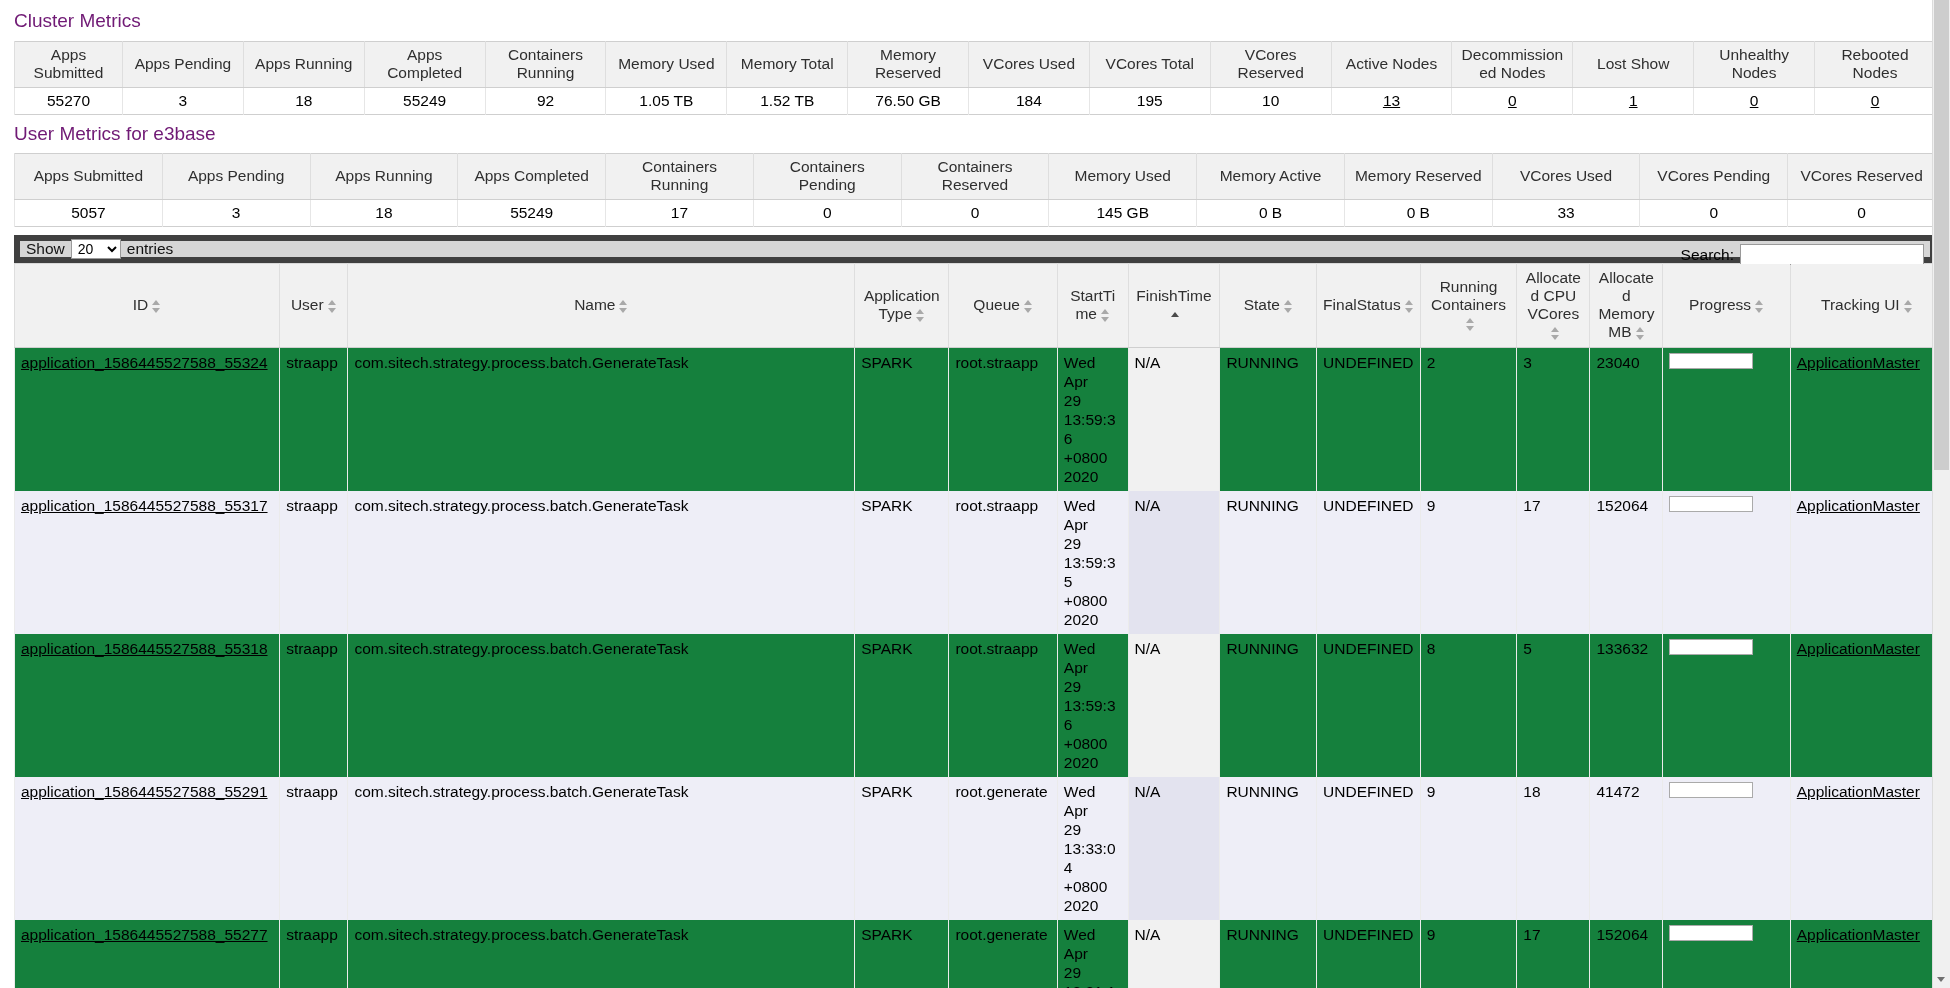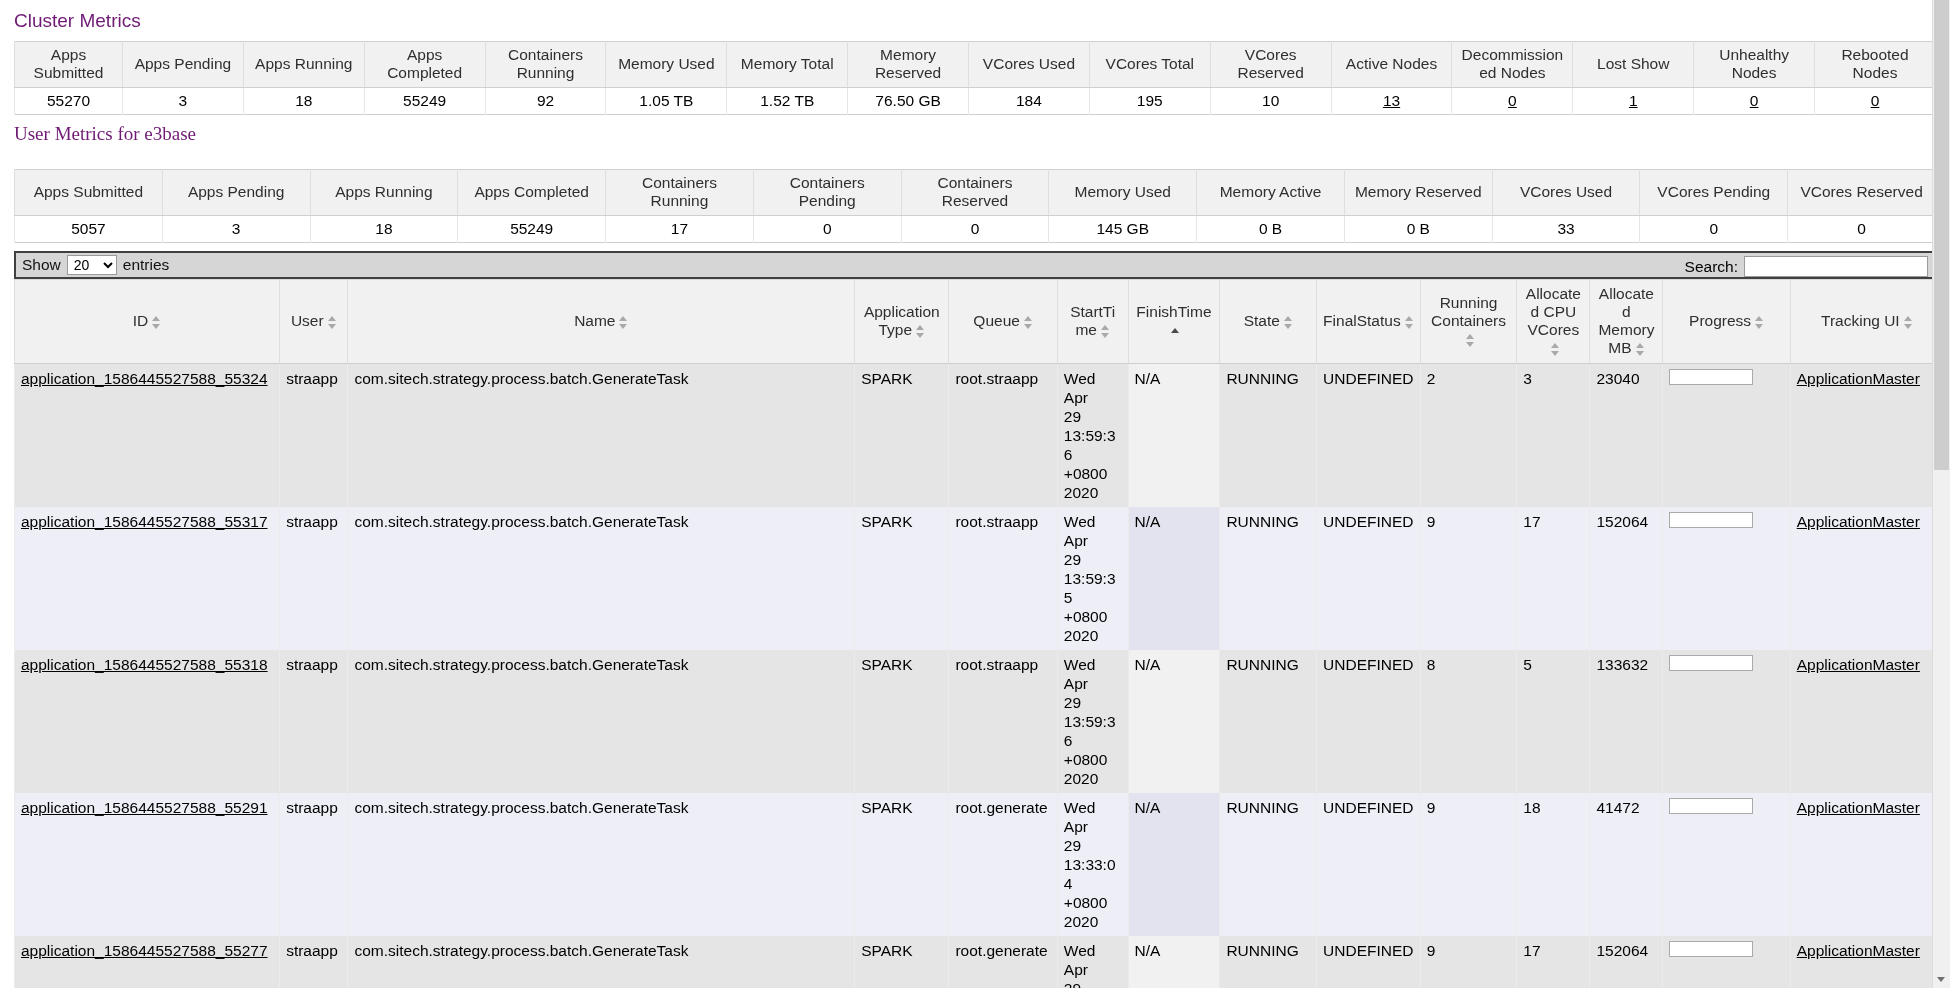--- a/index.html
+++ b/index.html
@@ -22,21 +22,21 @@
   }
 
   
   .section-title {
     font-size: 19px;
     line-height: 22px;
     padding: 10px 0 9px 14px;
     color: #701a75;
     font-weight: normal;
   }
-  #user-metrics-title { padding-top: 8px; padding-bottom: 24px; font-family: Liberation Serif, serif; }
+  #user-metrics-title { padding-top: 8px; padding-bottom: 8px; }
 
   
   .metrics-wrap {
     padding: 0 14px 0 14px;
     box-sizing: border-box;
     width: 1950px;
   }
   table.metrics {
     border-collapse: collapse;
     width: 100%;
@@ -76,21 +76,21 @@
   }
 
   
   #cluster-metrics-table th:nth-child(1),
   #cluster-metrics-table td:nth-child(1) { width: 95px; }
 
   
   .dt-toolbar {
     margin: 8px 14px 0 14px;
     background: #d6d6d6;
-    border: 2px solid #404040;
+    border: 6px solid #404040;
     height: 28px;
     position: relative;
     display: flex;
     align-items: center;
     padding: 0 6px;
     box-sizing: border-box;
   }
   .dt-length {
     font-size: 15.5px;
     color: #111;
@@ -184,21 +184,21 @@
   table.apps tbody td {
     border-left: 1px solid #ebebeb;
     border-right: 1px solid #ebebeb;
     font-size: 15.5px;
     line-height: 19px;
     padding: 5px 6px 5px 6px;
     vertical-align: top;
     color: #000;
     word-wrap: break-word;
   }
-  table.apps tbody tr.odd td { background: #e5e5e5; }
+  table.apps tbody tr.odd td { background: #15803d; }
   table.apps tbody tr.even td { background: #eeeef7; }
   table.apps tbody tr.odd td.sorted { background: #f1f1f1; }
   table.apps tbody tr.even td.sorted { background: #e3e3ef; }
   a.link {
     color: #000;
     text-decoration: underline;
     cursor: pointer;
   }
   .nowrapsplit { white-space: pre-line; }
 

